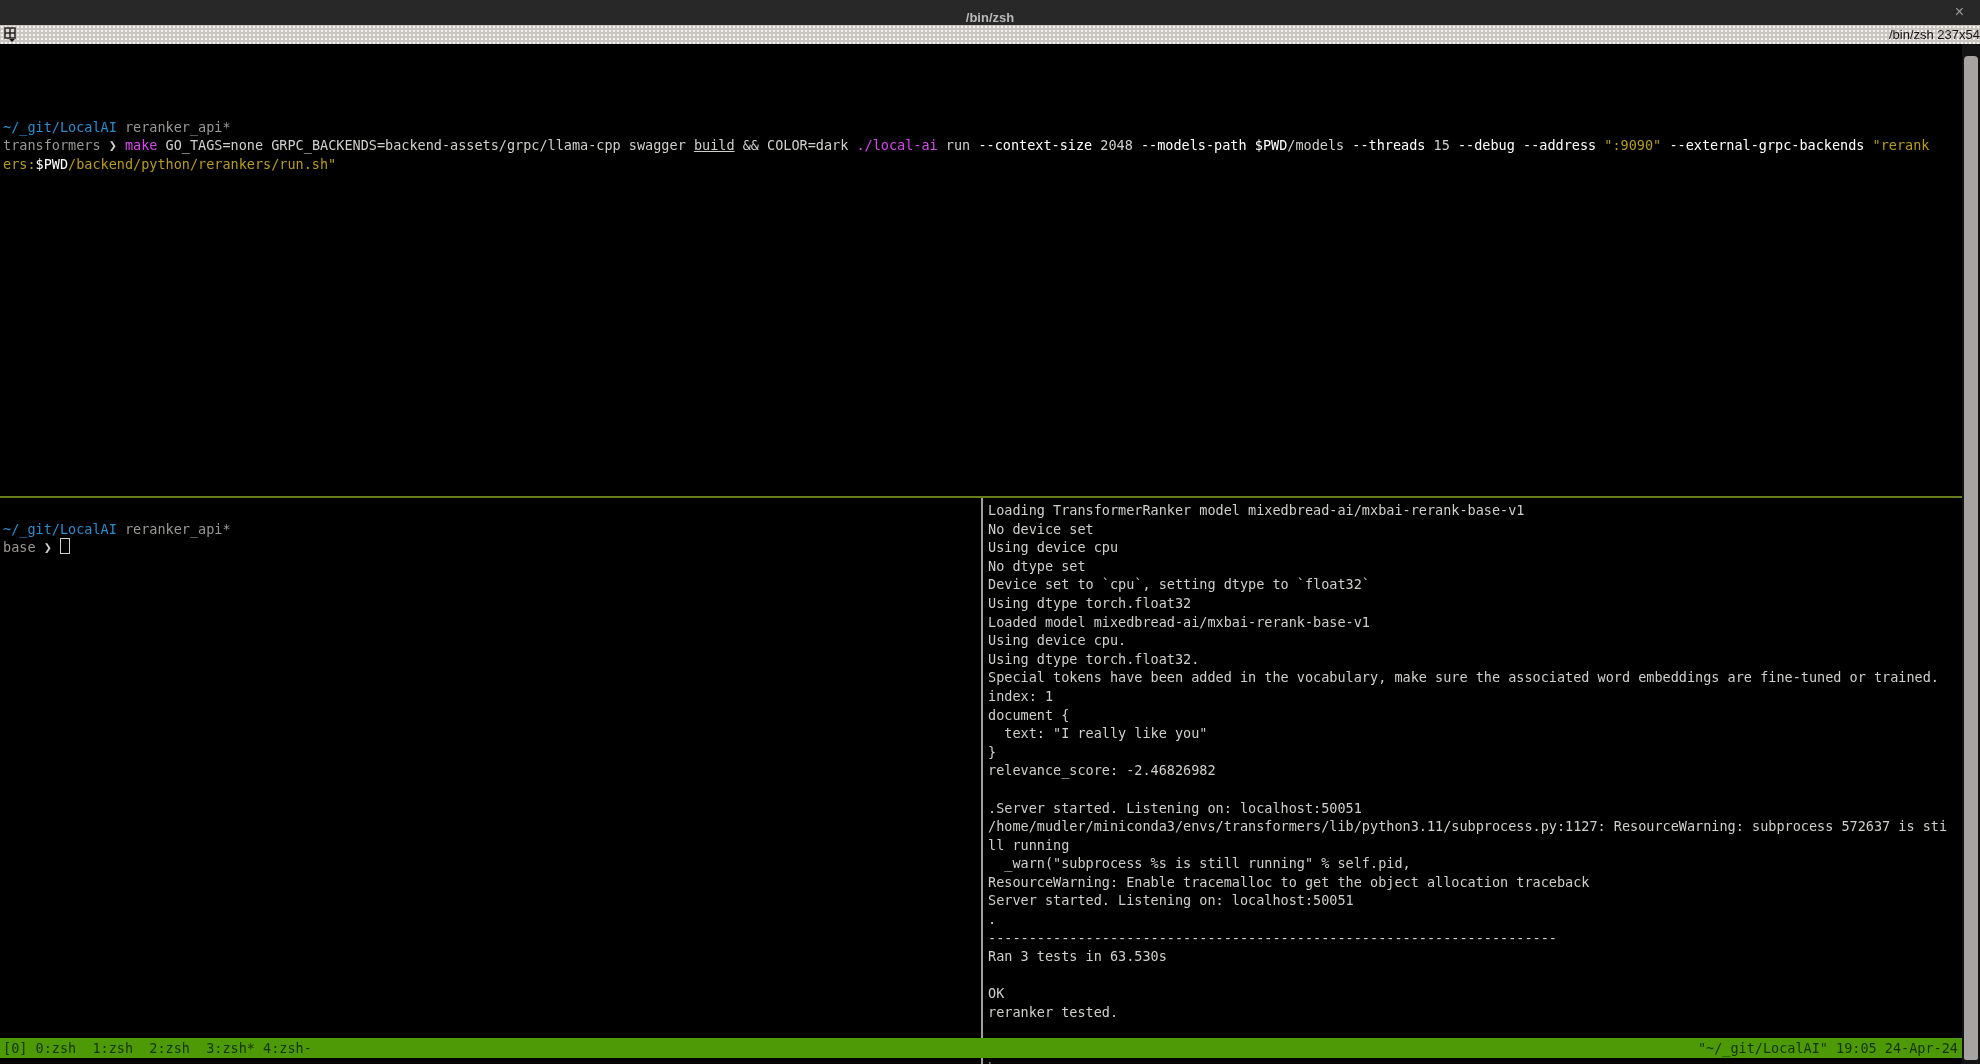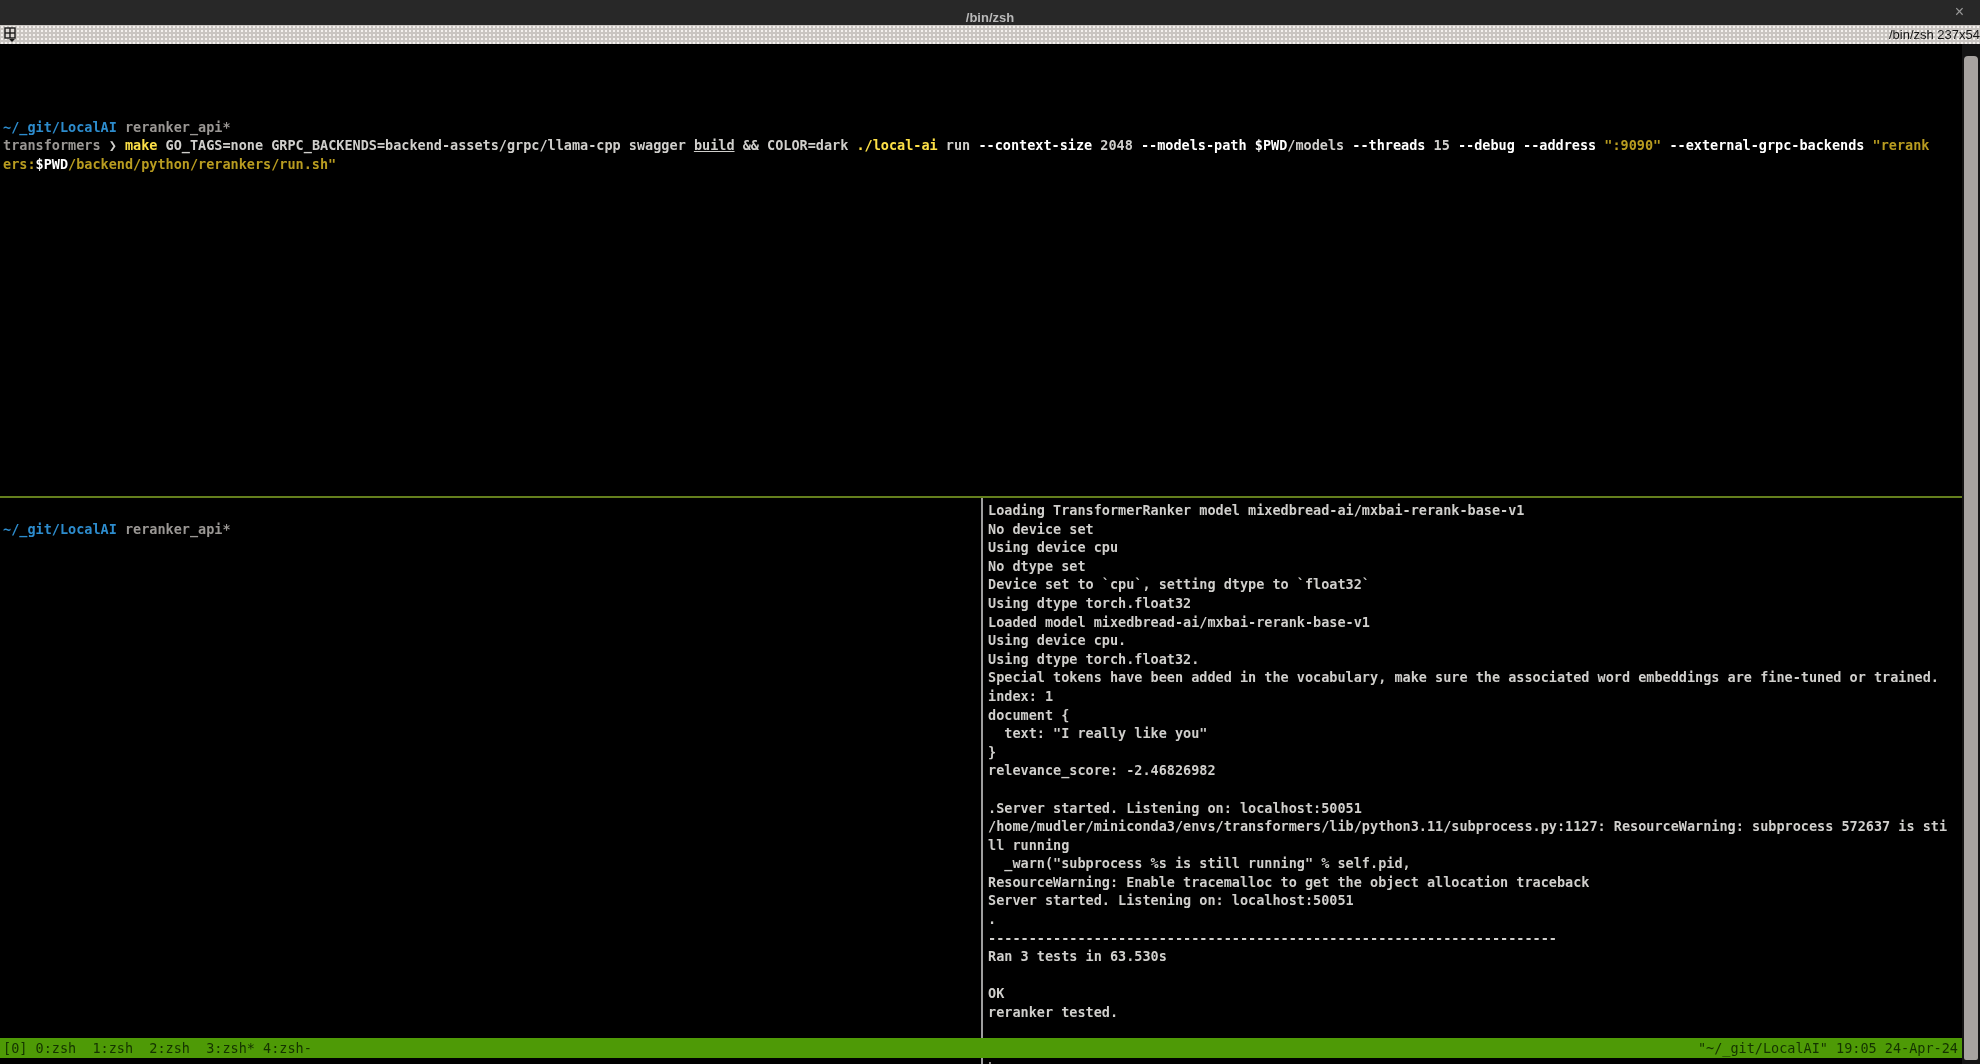--- a/index.html
+++ b/index.html
@@ -17,37 +17,37 @@
           background-size:4px 4px;
           display:flex;align-items:center;justify-content:flex-end;
           font-family:"Liberation Sans",sans-serif;font-size:13px;color:#161616;}
   .menuicon{position:absolute;left:4px;top:2px;width:16px;height:15px;}
   
   .term{position:absolute;left:0;top:44px;width:1962px;height:1020px;background:#000;}
   .pane{position:absolute;white-space:pre;}
   .pane-top{left:3px;top:55px;width:1953px;}
   .pane-bl{left:3px;top:457px;width:972px;}
   .pane-br{left:988px;top:457px;width:968px;}
-  .tline{height:18.6px;line-height:18.6px;white-space:pre;font-weight:bold;}
+  .tline{height:18.6px;line-height:18.6px;white-space:pre;}
   .hborder{position:absolute;left:0;top:452px;width:1962px;height:2px;background:#647f1d;}
   .vborder{position:absolute;left:981px;top:454px;width:2px;height:584px;background:#9e9e9e;}
   
   .statusbar{position:absolute;left:0;top:1038px;width:1962px;height:20px;background:#4e9a06;
              color:#143300;line-height:20px;text-align:right;}
   .status-left{position:absolute;left:3px;top:0;white-space:pre;}
   .status-right{position:absolute;right:4px;top:0;white-space:pre;}
   
   .scrollbar{position:absolute;left:1962px;top:44px;width:18px;height:1020px;background:#141414;}
   .sb-thumb{position:absolute;left:2px;top:12px;width:14px;height:1004px;background:#a7a3a0;
             border-radius:4px 4px 2px 2px;}
   
   .c-fg{color:#d0cfcc}
   .c-dim{color:#9a9794}
   .c-blue{color:#2d8ccd}
-  .c-green{color:#fde047}
+  .c-green{color:#d946ef}
   .c-teal{color:#ffffff}
   .c-yellow{color:#b89c20}
   .c-ul{color:#d0cfcc;text-decoration:underline;}
   .cursor-hollow{display:inline-block;width:8px;height:14px;border:1px solid #cfcfcf;
                  vertical-align:-2px;}
 </style>
 </head>
 <body>
 
 <div class="screen">
@@ -63,21 +63,21 @@
       <line x1="6" y1="1" x2="6" y2="11" stroke="#1a1a1a" stroke-width="1.4"></line>
       <line x1="1" y1="6" x2="11" y2="6" stroke="#1a1a1a" stroke-width="1.4"></line>
       <polygon points="5,12 11,12 8,15" fill="#1a1a1a"></polygon>
     </svg>
     <span>/bin/zsh 237x54</span>
   </div>
 
   <div class="term">
     <div class="pane pane-top"><div class="tline">&nbsp;</div><div class="tline"><span class="c-blue">~/_git/LocalAI</span><span class="c-dim"> reranker_api*</span></div><div class="tline"><span class="c-dim">transformers </span><span class="c-fg">❯ </span><span class="c-green">make</span><span class="c-fg"> GO_TAGS=none GRPC_BACKENDS=backend-assets/grpc/llama-cpp swagger </span><span class="c-ul">build</span><span class="c-fg"> &amp;&amp; COLOR=dark </span><span class="c-green">./local-ai</span><span class="c-fg"> run </span><span class="c-teal">--context-size</span><span class="c-fg"> 2048 </span><span class="c-teal">--models-path</span><span class="c-fg"> </span><span class="c-teal">$PWD</span><span class="c-fg">/models </span><span class="c-teal">--threads</span><span class="c-fg"> 15 </span><span class="c-teal">--debug</span><span class="c-fg"> </span><span class="c-teal">--address</span><span class="c-fg"> </span><span class="c-yellow">":9090"</span><span class="c-fg"> </span><span class="c-teal">--external-grpc-backends</span><span class="c-fg"> </span><span class="c-yellow">"rerank</span></div><div class="tline"><span class="c-yellow">ers:</span><span class="c-teal">$PWD</span><span class="c-yellow">/backend/python/rerankers/run.sh"</span></div></div>
     <div class="hborder"></div>
-    <div class="pane pane-bl"><div class="tline">&nbsp;</div><div class="tline"><span class="c-blue">~/_git/LocalAI</span><span class="c-dim"> reranker_api*</span></div></div>
+    <div class="pane pane-bl"><div class="tline">&nbsp;</div><div class="tline"><span class="c-blue">~/_git/LocalAI</span><span class="c-dim"> reranker_api*</span></div><div class="tline"><span class="c-dim">base </span><span class="c-fg">❯ </span><span class="cursor-hollow"></span></div></div>
     <div class="vborder"></div>
     <div class="pane pane-br"><div class="tline"><span class="c-fg">Loading TransformerRanker model mixedbread-ai/mxbai-rerank-base-v1</span></div><div class="tline"><span class="c-fg">No device set</span></div><div class="tline"><span class="c-fg">Using device cpu</span></div><div class="tline"><span class="c-fg">No dtype set</span></div><div class="tline"><span class="c-fg">Device set to `cpu`, setting dtype to `float32`</span></div><div class="tline"><span class="c-fg">Using dtype torch.float32</span></div><div class="tline"><span class="c-fg">Loaded model mixedbread-ai/mxbai-rerank-base-v1</span></div><div class="tline"><span class="c-fg">Using device cpu.</span></div><div class="tline"><span class="c-fg">Using dtype torch.float32.</span></div><div class="tline"><span class="c-fg">Special tokens have been added in the vocabulary, make sure the associated word embeddings are fine-tuned or trained.</span></div><div class="tline"><span class="c-fg">index: 1</span></div><div class="tline"><span class="c-fg">document {</span></div><div class="tline"><span class="c-fg">  text: "I really like you"</span></div><div class="tline"><span class="c-fg">}</span></div><div class="tline"><span class="c-fg">relevance_score: -2.46826982</span></div><div class="tline">&nbsp;</div><div class="tline"><span class="c-fg">.Server started. Listening on: localhost:50051</span></div><div class="tline"><span class="c-fg">/home/mudler/miniconda3/envs/transformers/lib/python3.11/subprocess.py:1127: ResourceWarning: subprocess 572637 is sti</span></div><div class="tline"><span class="c-fg">ll running</span></div><div class="tline"><span class="c-fg">  _warn("subprocess %s is still running" % self.pid,</span></div><div class="tline"><span class="c-fg">ResourceWarning: Enable tracemalloc to get the object allocation traceback</span></div><div class="tline"><span class="c-fg">Server started. Listening on: localhost:50051</span></div><div class="tline"><span class="c-fg">.</span></div><div class="tline"><span class="c-fg">----------------------------------------------------------------------</span></div><div class="tline"><span class="c-fg">Ran 3 tests in 63.530s</span></div><div class="tline">&nbsp;</div><div class="tline"><span class="c-fg">OK</span></div><div class="tline"><span class="c-fg">reranker tested.</span></div><div class="tline">&nbsp;</div><div class="tline"><span class="c-blue">~/_git/LocalAI/backend/python/rerankers</span><span class="c-dim"> reranker_api*</span><span class="c-yellow"> 1m 3s</span></div><div class="tline"><span class="c-dim">base </span><span class="c-fg">❯</span></div></div>
   </div>
 
   <div class="statusbar">
     <span class="status-left">[0] 0:zsh  1:zsh  2:zsh  3:zsh* 4:zsh-</span>
     <span class="status-right">"~/_git/LocalAI" 19:05 24-Apr-24</span>
   </div>
 
   <div class="scrollbar">

